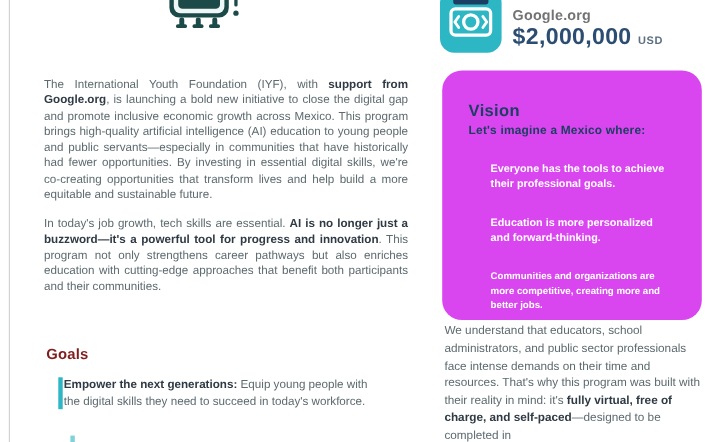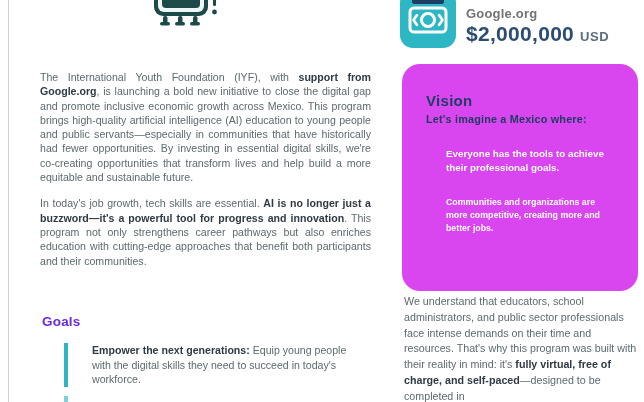--- a/index.html
+++ b/index.html
@@ -32,41 +32,41 @@
   }
   .funding-text { margin-left: 10px; padding-top: 16px; }
   .funding-org {
     font-size: 13px; font-weight: bold; color: #737373; letter-spacing: .2px;
   }
   .funding-amount-row { display: flex; align-items: baseline; margin-top: 1px; }
   .funding-amount {
     font-size: 21px; font-weight: bold; color: #2c4d72; letter-spacing: .3px;
   }
   .funding-currency {
-    font-size: 13px; font-weight: bold; color: #5c6e80; margin-left: 6px; letter-spacing: .5px;
+    font-size: 10px; font-weight: bold; color: #5c6e80; margin-left: 6px; letter-spacing: .5px;
   }
   
   .col-left { position: absolute; left: 40px; top: 70px; width: 331px; }
   .body-p {
     font-size: 10.6px;
     line-height: 14.3px;
     text-align: justify;
     color: #5d6a6e;
     margin-bottom: 12px;
   }
   .body-p b { color: #2f3a44; }
   .goals { position: absolute; left: 42px; top: 314px; width: 330px; }
   .goals-title {
-    font-size: 13.5px; font-weight: bold; color: #6d28d9; letter-spacing: .2px;
+    font-size: 13.5px; font-weight: bold; color: #7f1d1d; letter-spacing: .2px;
     margin-bottom: 14px;
   }
   .goal-item {
     border-left: 4px solid #2db6c4;
-    padding-left: 24px;
-    margin-left: 22px;
+    padding-left: 1px;
+    margin-left: 11px;
     width: 296px;
     font-size: 10.6px;
     line-height: 14.5px;
     color: #5d6a6e;
   }
   .goal-item b { color: #2f3a44; }
   .goal-stub {
     position: absolute;
     left: 22px; top: 82px;
     width: 4px; height: 10px;
@@ -164,18 +164,19 @@
     <div class="goals-title">Goals</div>
     <div class="goal-item"><b>Empower the next generations:</b><span> Equip young people with the digital skills they need to succeed in today's workforce.</span></div>
     <div class="goal-stub"></div>
   </div>
 
   <div class="vision-box">
     <div class="vision-title">Vision</div>
     <div class="vision-subtitle">Let's imagine a Mexico where:</div>
     <div class="vision-items">
       <div class="vision-item">Everyone has the tools to achieve their professional goals.</div>
+      <div class="vision-item">Education is more personalized and forward-thinking.</div>
       <div class="vision-item small">Communities and organizations are more competitive, creating more and better jobs.</div>
     </div>
   </div>
 
   <p class="right-para"><span>We understand that educators, school administrators, and public sector professionals face intense demands on their time and resources. That's why this program was built with their reality in mind: it's </span><b>fully virtual, free of charge, and self-paced</b><span>—designed to be completed in</span></p>
 </div>
 
 </body></html>

